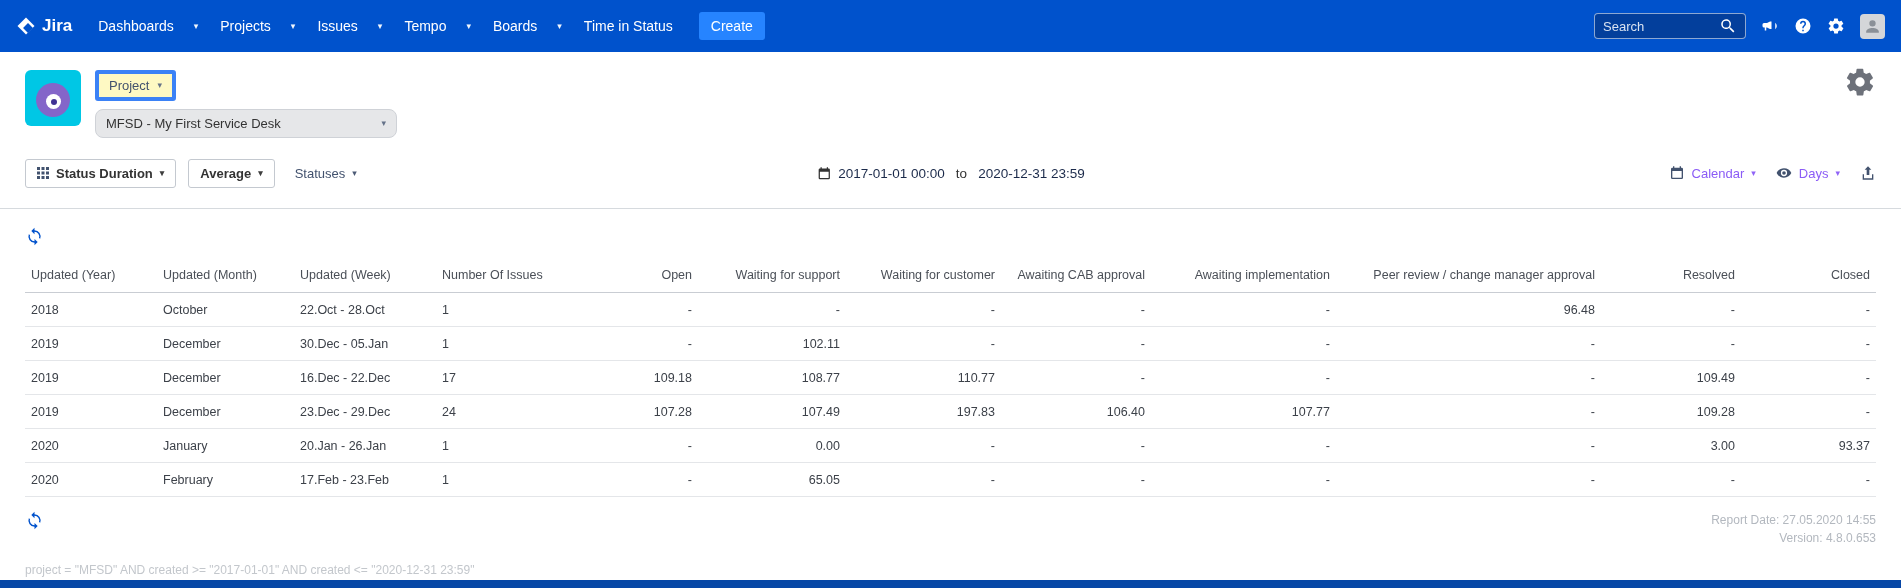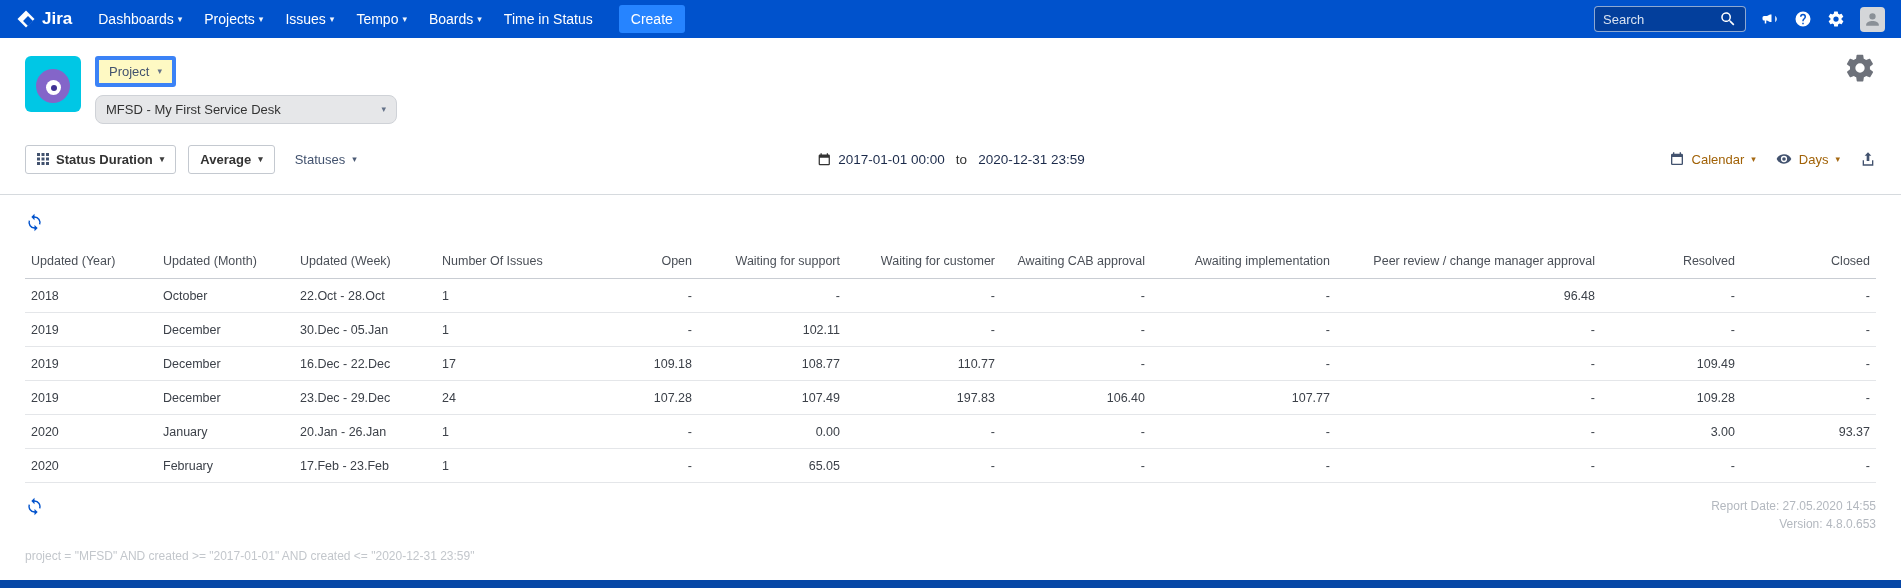--- a/index.html
+++ b/index.html
@@ -6,25 +6,25 @@
   html,body { width:1901px; height:588px; }
   body {
     font-family: "Liberation Sans", sans-serif;
     background:#ffffff;
     position:relative;
     overflow:hidden;
     color:#333;
   }
   
   .navbar {
-    height:38px; background:#0052CC; display:flex; align-items:center;
+    height:52px; background:#0052CC; display:flex; align-items:center;
     padding:0 16px; color:#fff;
   }
   .brand { display:flex; align-items:center; gap:6px; font-size:17px; font-weight:bold; margin-right:26px; cursor:pointer;}
-  .nav-item { font-size:14px; margin-right:22px; display:flex; align-items:center; gap:4px; white-space:nowrap; cursor:pointer;}
+  .nav-item { font-size:14px; margin-right:22px; display:flex; align-items:center; gap:20px; white-space:nowrap; cursor:pointer;}
   .chev { font-size:9px; opacity:.95; line-height:1; }
   .create-btn {
     background:#2684FF; color:#fff; border:none; border-radius:3px;
     font-size:14px; padding:6px 12px; font-family:inherit; cursor:pointer; margin-left:4px;
   }
   .nav-right { margin-left:auto; display:flex; align-items:center; gap:15px; }
   .search-box {
     display:flex; align-items:center; gap:6px;
     background:rgba(9,30,66,.35); border:1px solid rgba(255,255,255,.55);
     border-radius:4px; padding:4px 8px; width:152px; height:26px;
@@ -91,21 +91,21 @@
   }
   .grid-icon { width:12px; height:12px; display:block; fill:#42526e; }
   .date-range {
     position:absolute; left:50%; transform:translateX(-50%);
     display:flex; align-items:center; gap:7px; font-size:13.5px; color:#1b2a4a; cursor:pointer;
     white-space:nowrap;
   }
   .date-range svg { width:15px; height:15px; fill:#333; }
   .date-to { margin:0 4px; color:#333; }
   .tb-right { margin-left:auto; display:flex; align-items:center; gap:20px; }
-  .tb-right .tb-plain { color:#a16207; padding:6px 0; }
+  .tb-right .tb-plain { color:#8b5cf6; padding:6px 0; }
   .tb-right svg { width:16px; height:16px; fill:#42526e; display:block; }
   .export-btn { cursor:pointer; }
 
   .divider { height:1px; background:#d6dade; margin-top:18px; }
 
   
   .refresh-row { padding:18px 0 12px; }
   .refresh-icon { width:19px; height:19px; fill:#0052CC; cursor:pointer; display:block; }
 
   table.report {

